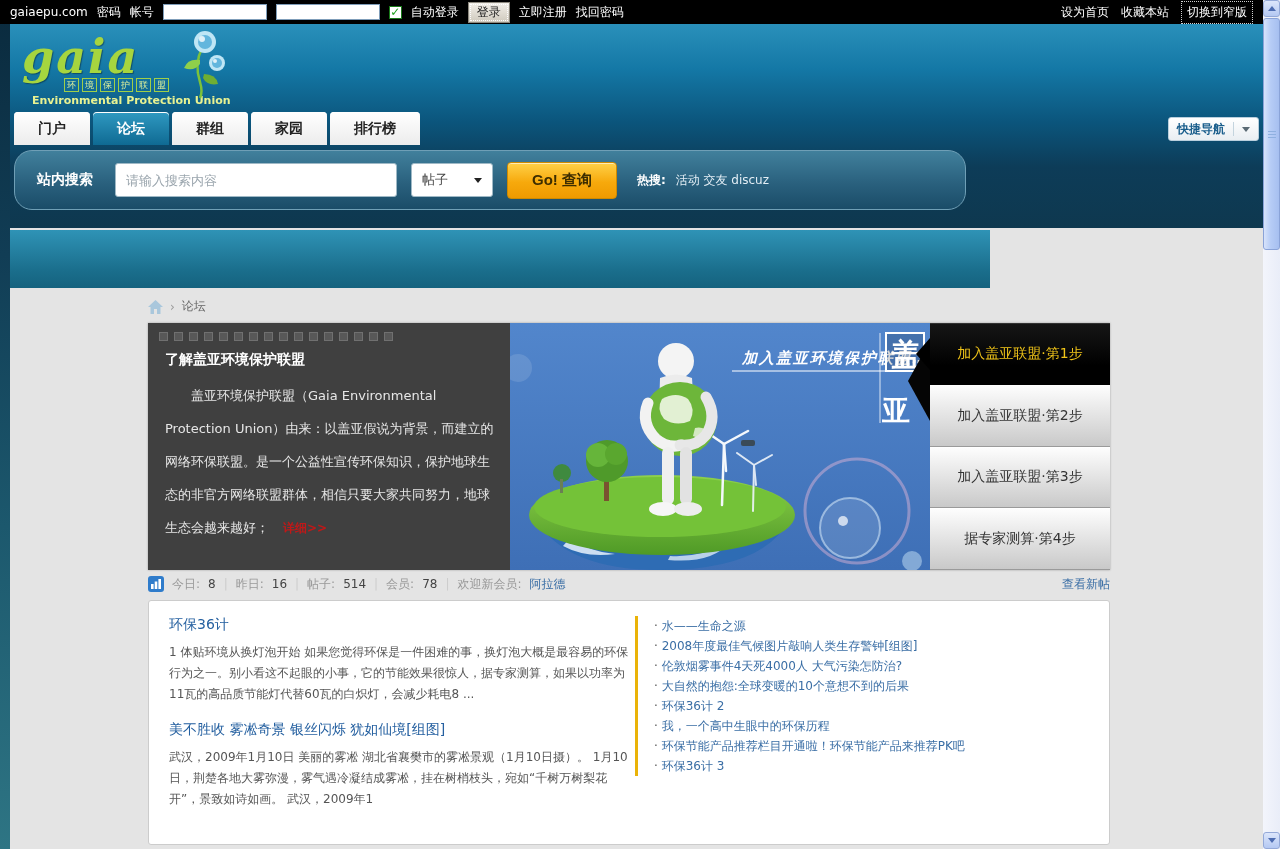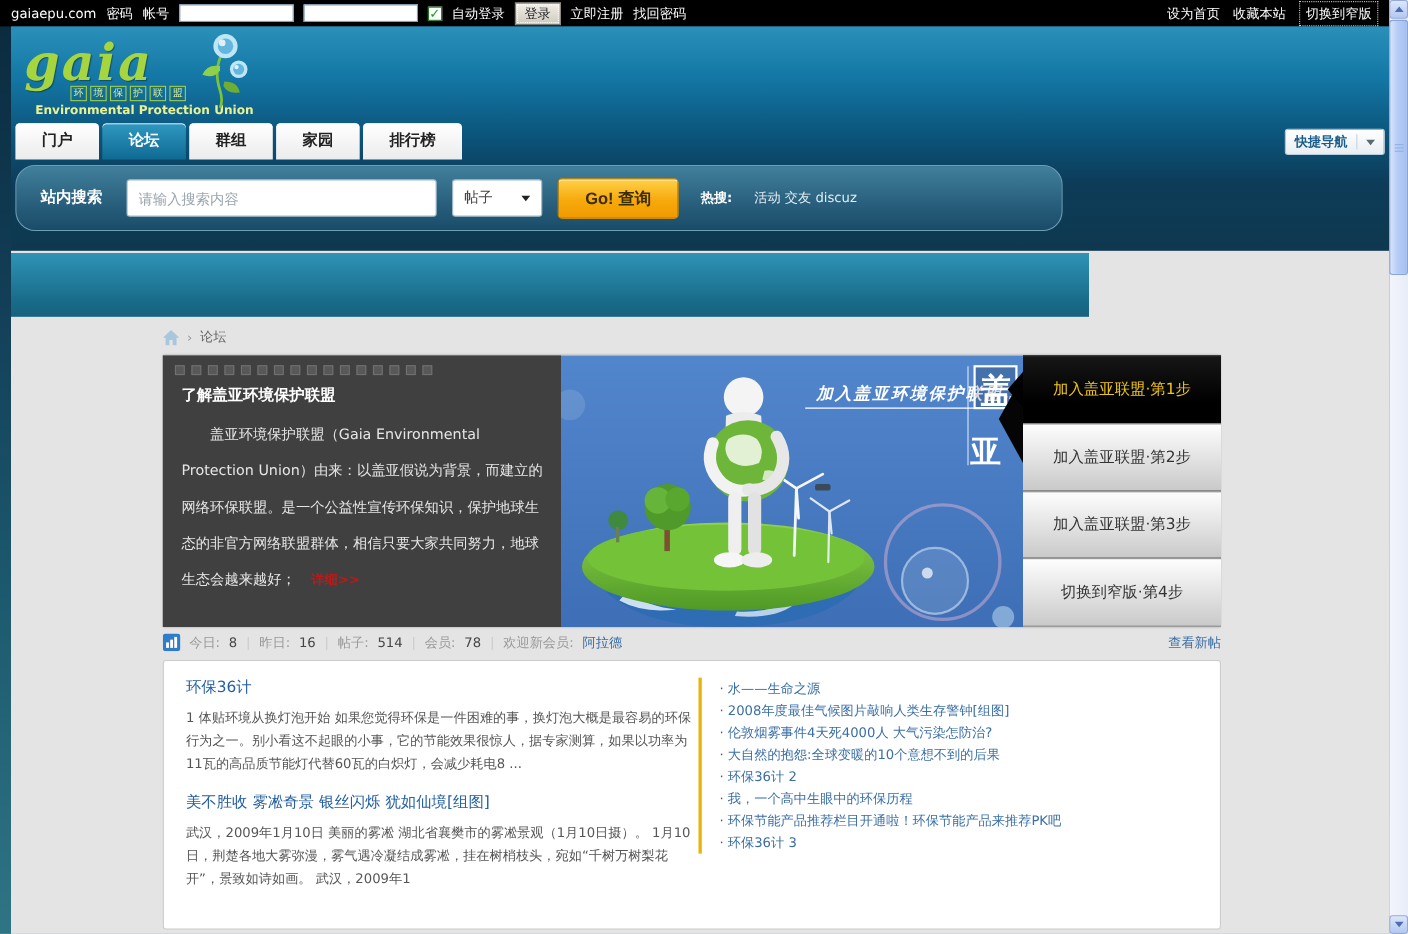--- a/index.html
+++ b/index.html
@@ -65,21 +65,21 @@
     font-size:13px; color:#6d28d9; }
   .searchpanel input::placeholder { color:#9aa5ad; }
   .typesel { width:82px; height:34px; background:#fff; border:1px solid #9fb9c6; border-radius:3px;
     display:flex; align-items:center; justify-content:space-between; padding:0 10px; color:#444; font-size:13px; cursor:pointer; }
   .typesel .caret { border-top-color:#222; }
   .gobtn { width:110px; height:37px; border:1px solid #cf8a00; border-radius:4px;
     background:linear-gradient(180deg,#ffd148 0%,#f7a90c 55%,#ef9a00 100%);
     color:#3c2d00; font-size:15px; font-weight:bold; cursor:pointer;
     box-shadow:inset 0 1px 0 rgba(255,255,255,.6); }
   .hot { color:#fff; font-size:12px; margin-left:6px; }
-  .hot b { margin-right:16px; }
+  .hot b { margin-right:6px; }
   .hot a { color:#e3eef5; cursor:pointer; }
   
   .content { position:absolute; top:204px; left:0; right:0; bottom:0; background:#e4e4e4; }
   .tealband { position:absolute; left:0; top:2px; width:980px; height:58px;
     background:linear-gradient(180deg,#2f93b6,#1a6e8c 70%,#15627e 100%); }
   .breadcrumb { position:absolute; left:138px; top:70px; display:flex; align-items:center; gap:7px; color:#999; }
   .breadcrumb .crumb { color:#666; cursor:pointer; }
   
   .banner { position:absolute; left:138px; top:95px; width:962px; height:247px; display:flex;
     box-shadow:0 0 2px rgba(0,0,0,.3); }
@@ -297,21 +297,21 @@
           <text x="381" y="42" fill="#ffffff" font-size="30" font-weight="bold">盖</text>
           <text x="372" y="97" fill="#ffffff" font-size="28" font-weight="bold">亚</text>
           <polygon points="420,18 398,58 420,98" fill="#050505"></polygon>
         </svg>
       </div>
 
       <div class="b-steps">
         <div class="step active">加入盖亚联盟·第1步</div>
         <div class="step">加入盖亚联盟·第2步</div>
         <div class="step">加入盖亚联盟·第3步</div>
-        <div class="step">切换到窄版·第4步</div>
+        <div class="step">据专家测算·第4步</div>
       </div>
     </div>
 
     <div class="stats">
       <svg width="16" height="16" viewBox="0 0 16 16">
         <rect width="16" height="16" rx="3" fill="#2f7ccb"></rect>
         <rect x="3" y="8" width="2.6" height="5" fill="#fff"></rect>
         <rect x="6.7" y="5.5" width="2.6" height="7.5" fill="#fff"></rect>
         <rect x="10.4" y="3" width="2.6" height="10" fill="#fff"></rect>
       </svg>

